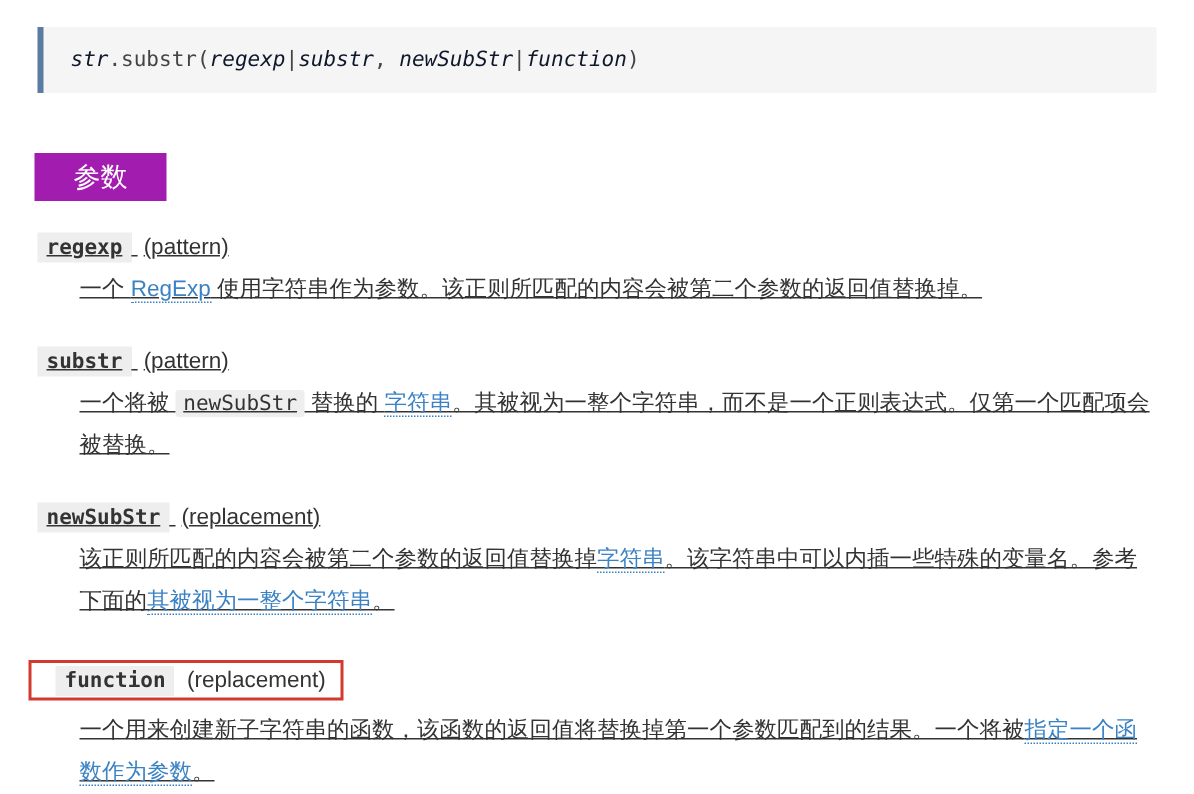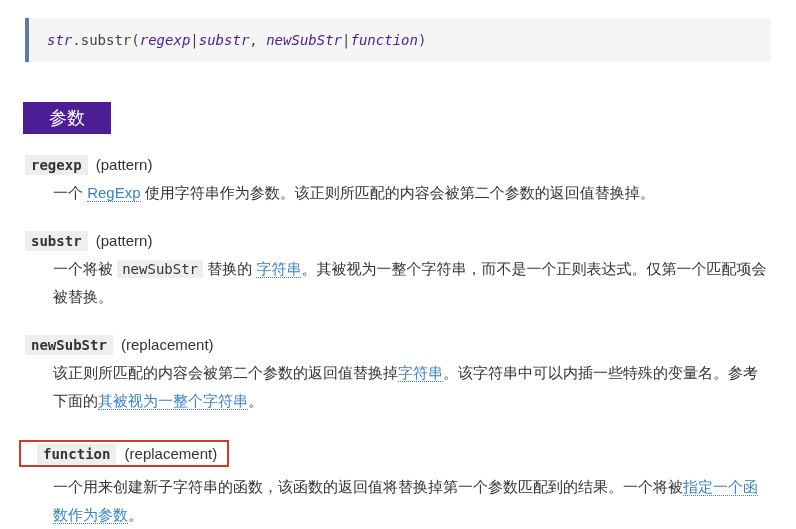--- a/index.html
+++ b/index.html
@@ -16,34 +16,34 @@
     padding: 18px 25px 25px 25px;
   }
   .code-block {
     border-left: 4px solid #5a7ca0;
     background: #f5f5f5;
     padding: 14px 18px;
     font-family: "Consolas", "Monaco", monospace;
     font-size: 14px;
     color: #444;
   }
-  .code-block .ital { font-style: italic; color: #4c1d95; }
+  .code-block .ital { font-style: italic; color: #0f172a; }
   .section-header {
     display: inline-block;
-    background: #4c1d95;
+    background: #a21caf;
     color: #fff;
     padding: 4px 26px 4px 26px;
     font-size: 18px;
     font-weight: 500;
     margin-top: 40px;
     margin-bottom: 22px;
     margin-left: -2px;
   }
   .param-list { margin-left: 0; }
-  .param { margin-bottom: 24px; }
+  .param { margin-bottom: 24px; text-decoration: underline; }
   .param-head { margin-bottom: 6px; }
   .param-name {
     font-family: "Consolas", "Monaco", monospace;
     background: #eee;
     padding: 2px 6px;
     font-weight: 600;
     font-size: 14px;
     color: #333;
   }
   .param-role {

